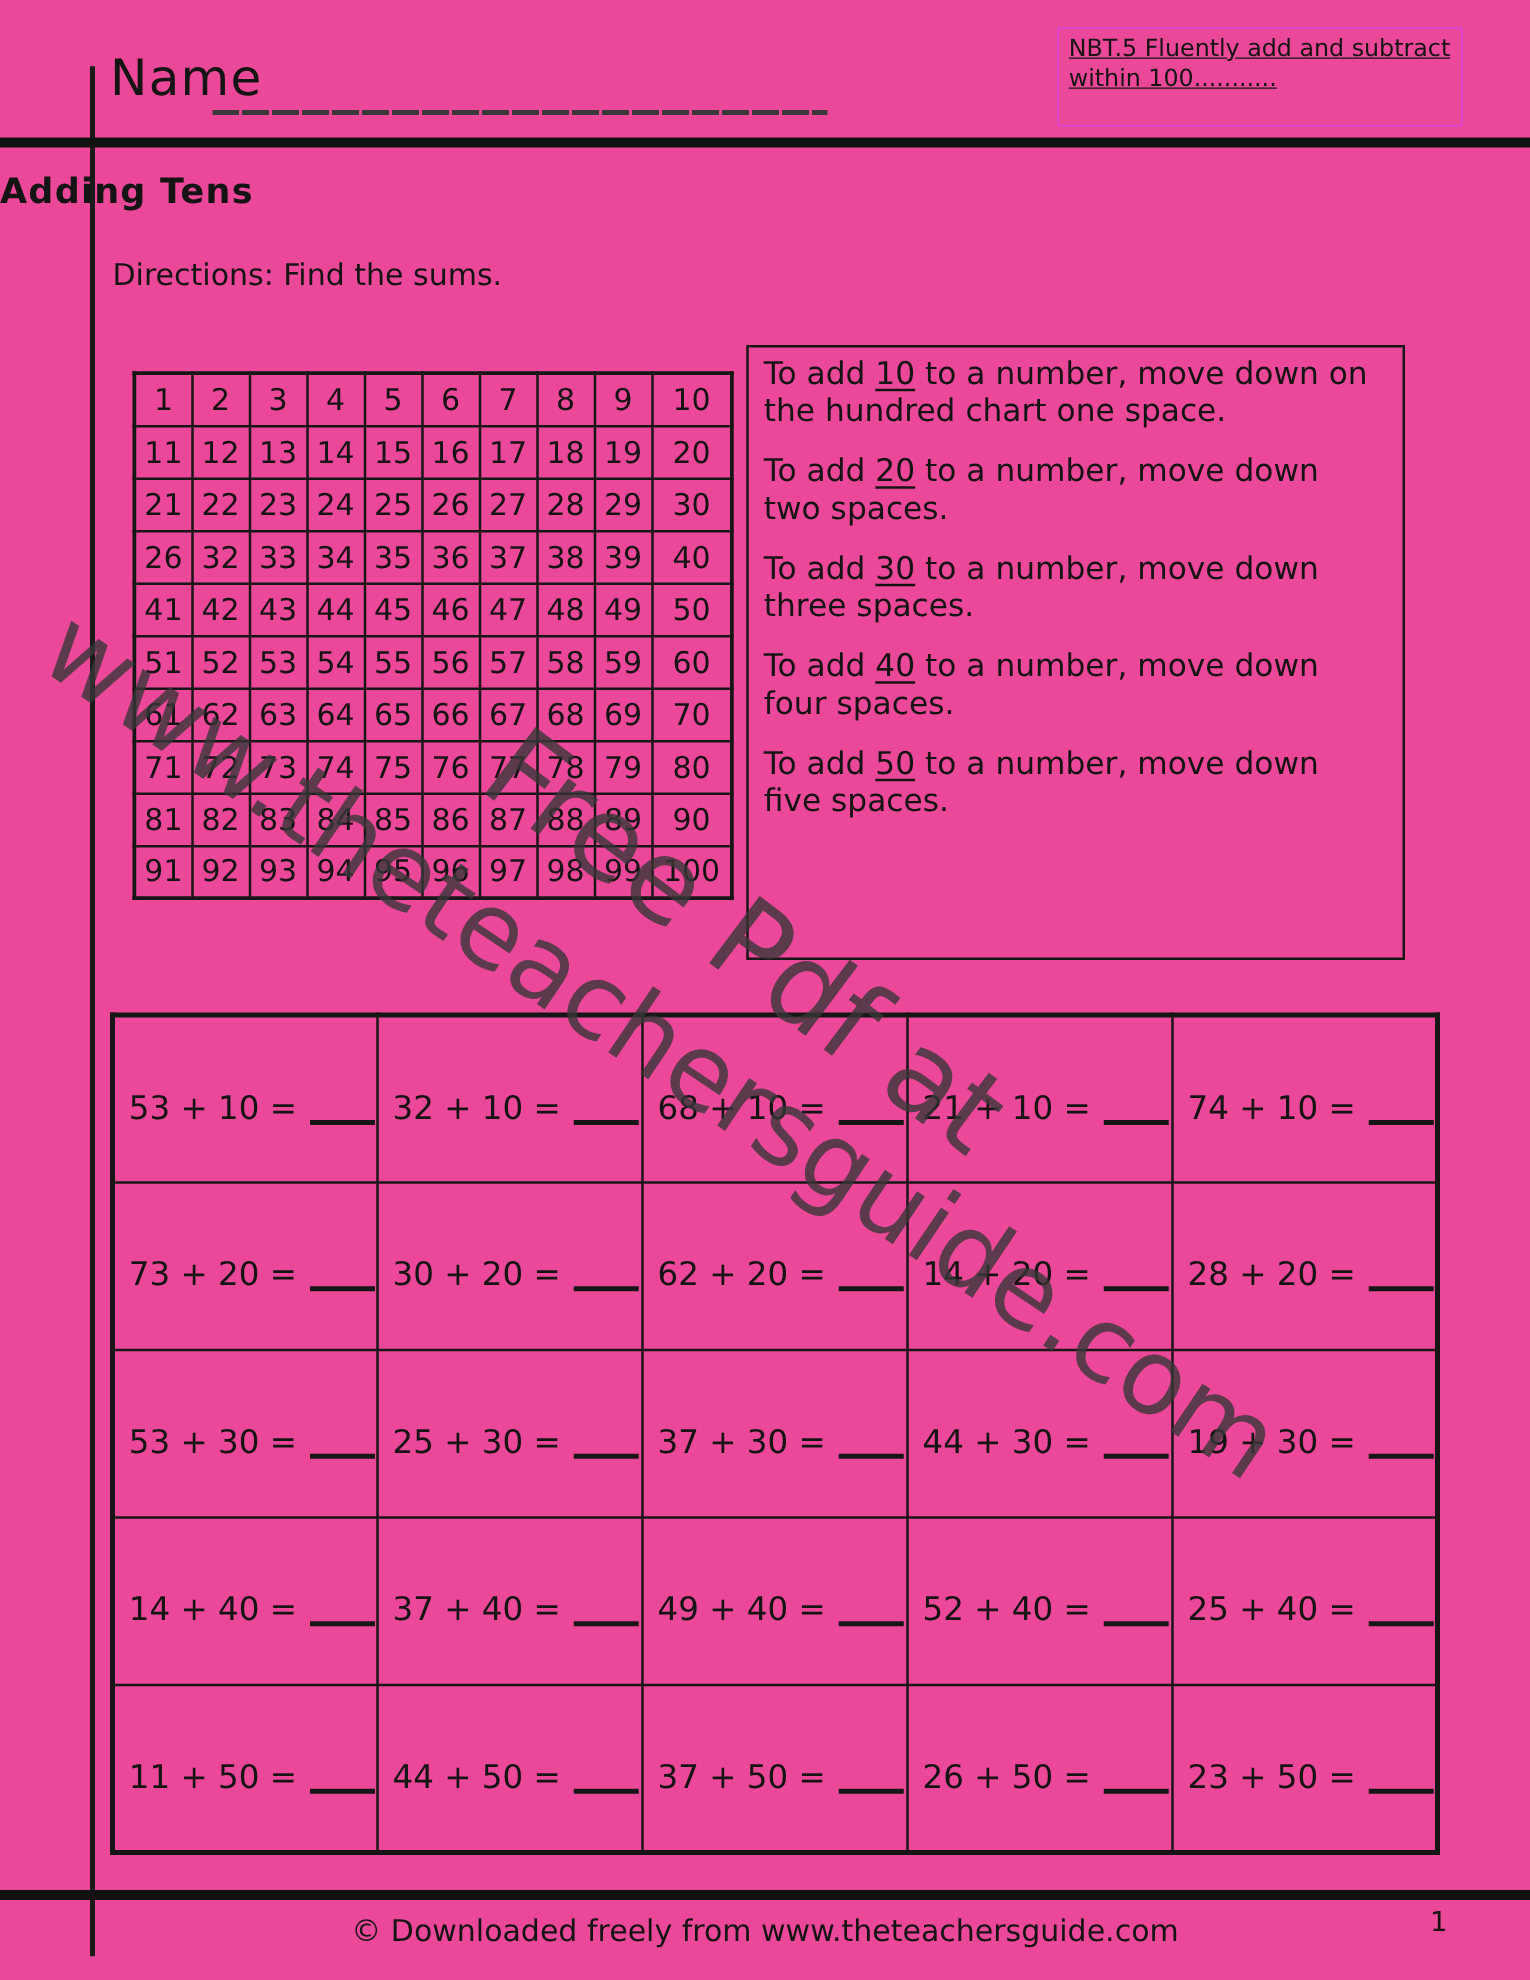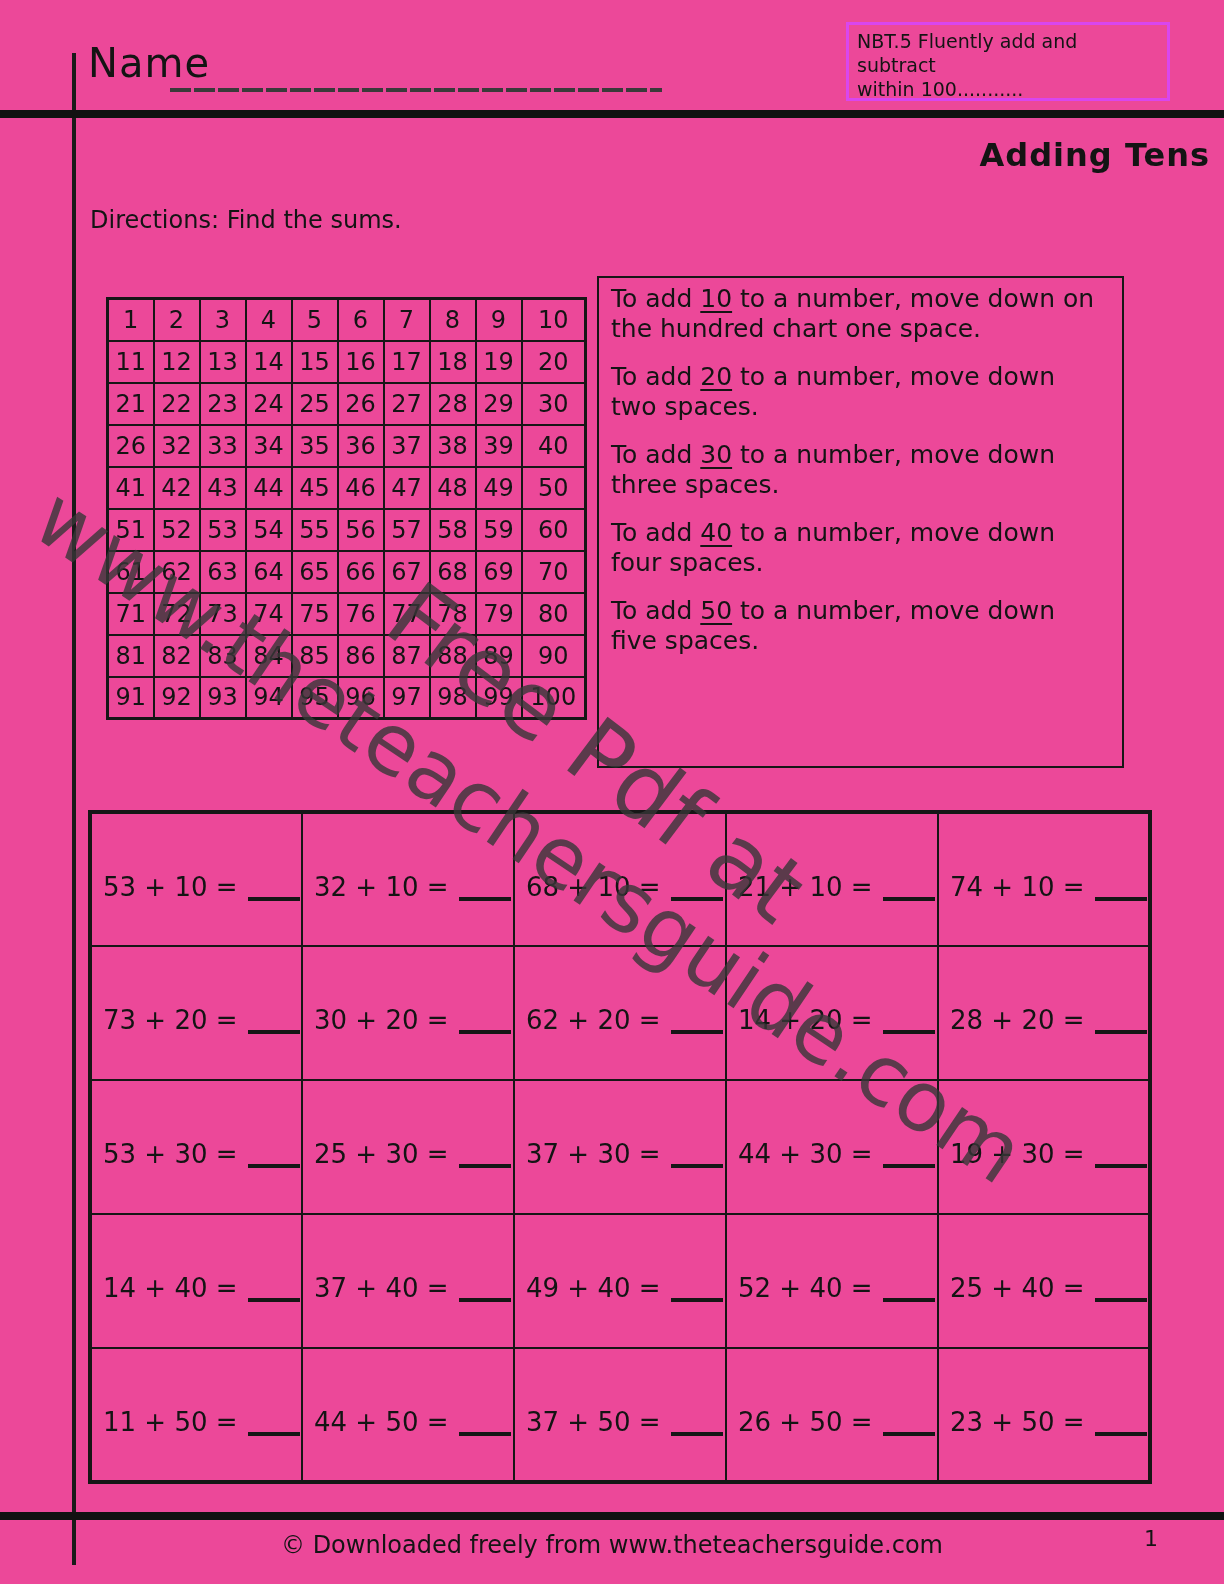--- a/index.html
+++ b/index.html
@@ -34,28 +34,28 @@
     font-size: 40px; letter-spacing: 1px;
   }
   .name-underline {
     position: absolute; left: 170px; top: 88px;
     width: 492px; height: 4px;
     background: repeating-linear-gradient(90deg, #3a3a3a 0 21px, transparent 21px 24px);
   }
   .standard-box {
     position: absolute; left: 846px; top: 22px;
     width: 324px; height: 79px;
-    border: 3px solid #d946ef;
+    border: 1px solid #d946ef;
     padding: 5px 8px;
-    font-size: 19px; line-height: 1.25;
+    font-size: 19px; line-height: 1.25; text-decoration: underline;
   }
 
   .page-title {
     position: absolute; left: 0; top: 136px; width: 1210px;
-    text-align: right; font-size: 32px; font-weight: 700; letter-spacing: 1px;
+    text-align: left; font-size: 28px; font-weight: 700; letter-spacing: 1px;
   }
   .directions {
     position: absolute; left: 90px; top: 206px; font-size: 24px;
   }
 
   
   table.hchart {
     position: absolute; left: 106px; top: 297px;
     border-collapse: collapse; table-layout: fixed;
     border: 3px solid #161616;

